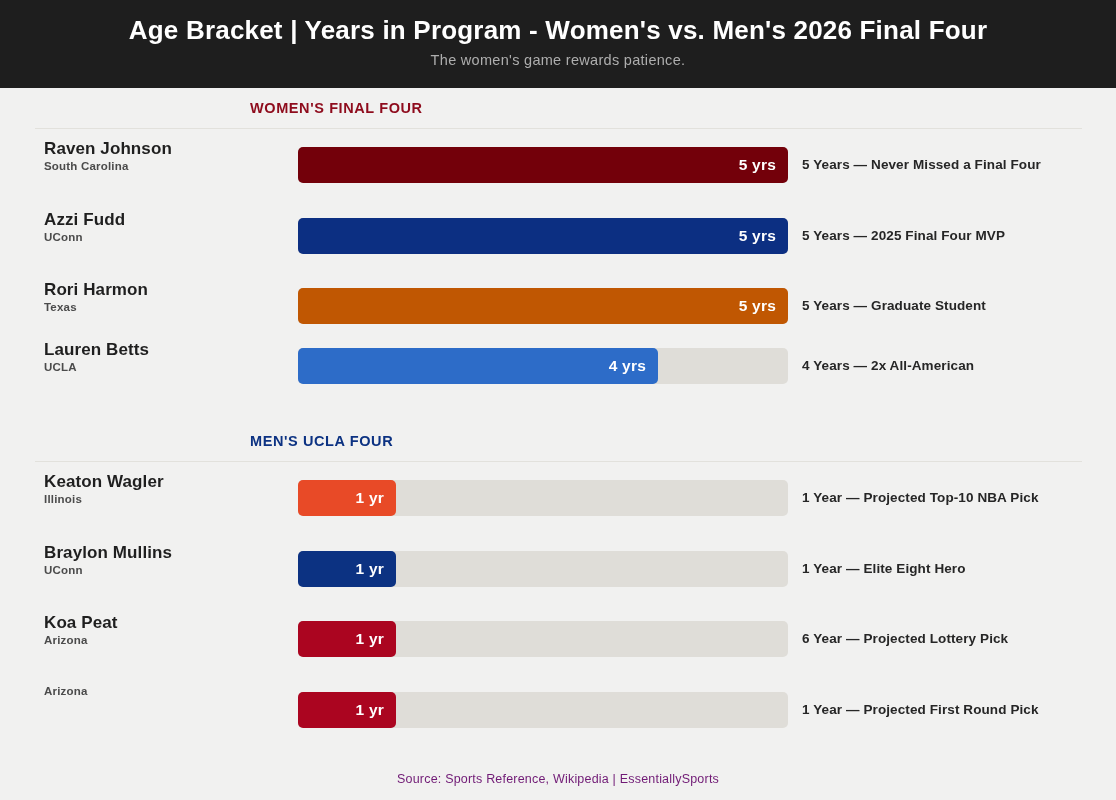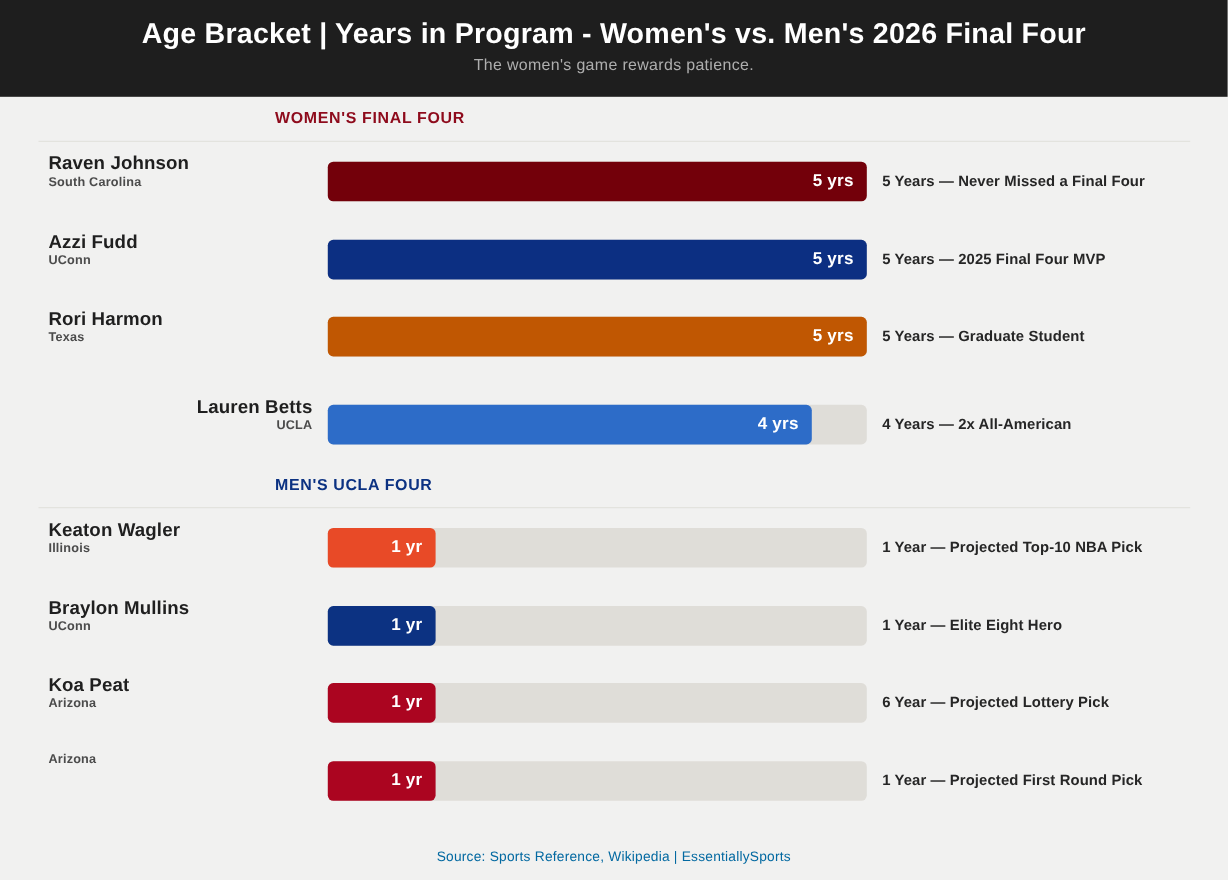--- a/index.html
+++ b/index.html
@@ -152,21 +152,21 @@
   }
 
   
   .footer {
     position: absolute;
     left: 0;
     top: 772px;
     width: 1116px;
     text-align: center;
     font-size: 12.5px;
-    color: #0369a1;
+    color: #701a75;
     letter-spacing: 0.2px;
     white-space: nowrap;
   }
 </style>
 </head>
 <body>
 
 <div class="page">
 
   <div class="header">
@@ -208,27 +208,27 @@
           <div class="player-name">Rori Harmon</div>
           <div class="player-team">Texas</div>
         </div>
         <div class="track" style="background: rgb(223, 221, 216);">
           <div class="bar" style="width: 490px; background: rgb(192, 87, 2);">
             <span class="bar-value">5 yrs</span>
           </div>
         </div>
         <div class="annotation">5 Years — Graduate Student</div>
       </div>
-      <div class="row" style="top: 272px; text-align: right;">
+      <div class="row" style="top: 252px;">
         <div class="row-label">
           <div class="player-name">Lauren Betts</div>
           <div class="player-team">UCLA</div>
         </div>
         <div class="track" style="background: rgb(223, 221, 216);">
-          <div class="bar" style="width: 440px; background: rgb(45, 108, 200);">
+          <div class="bar" style="width: 360px; background: rgb(45, 108, 200);">
             <span class="bar-value">4 yrs</span>
           </div>
         </div>
         <div class="annotation">4 Years — 2x All-American</div>
       </div>
       <div class="section-head" style="top: 345px;">
         <div class="section-label" style="color: rgb(12, 50, 130);">MEN'S UCLA FOUR</div>
         <div class="section-rule" style="top: 28px; background: rgb(226, 225, 220);"></div>
       </div>
       <div class="row" style="top: 384px;">

